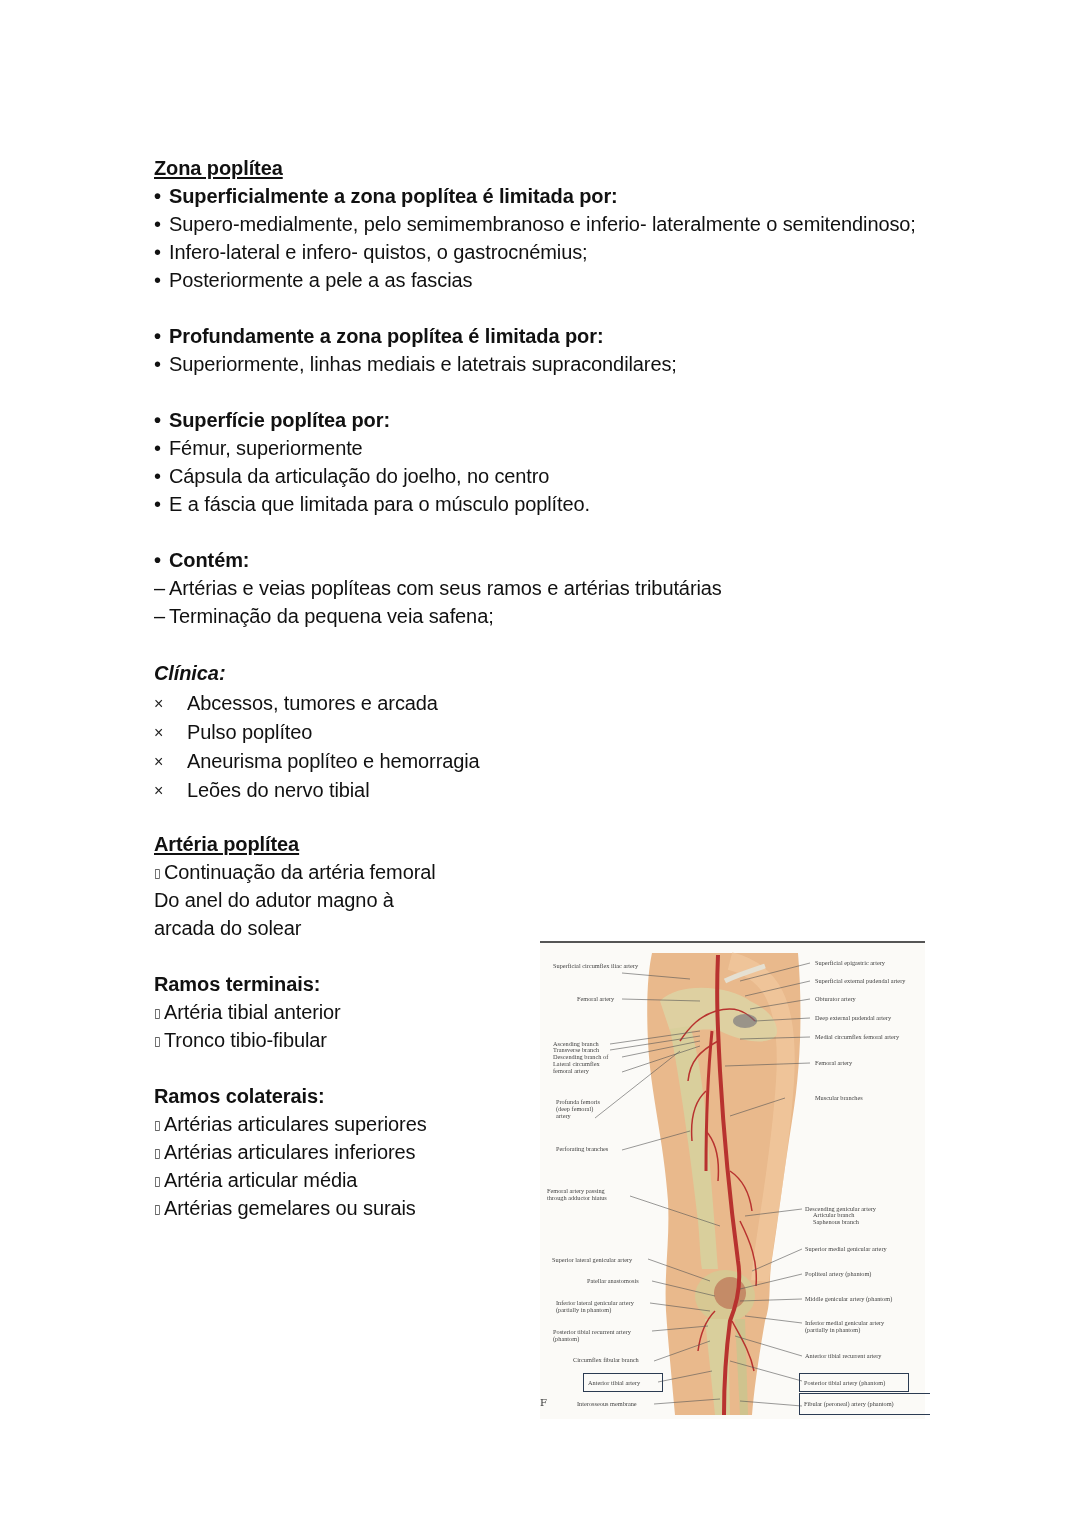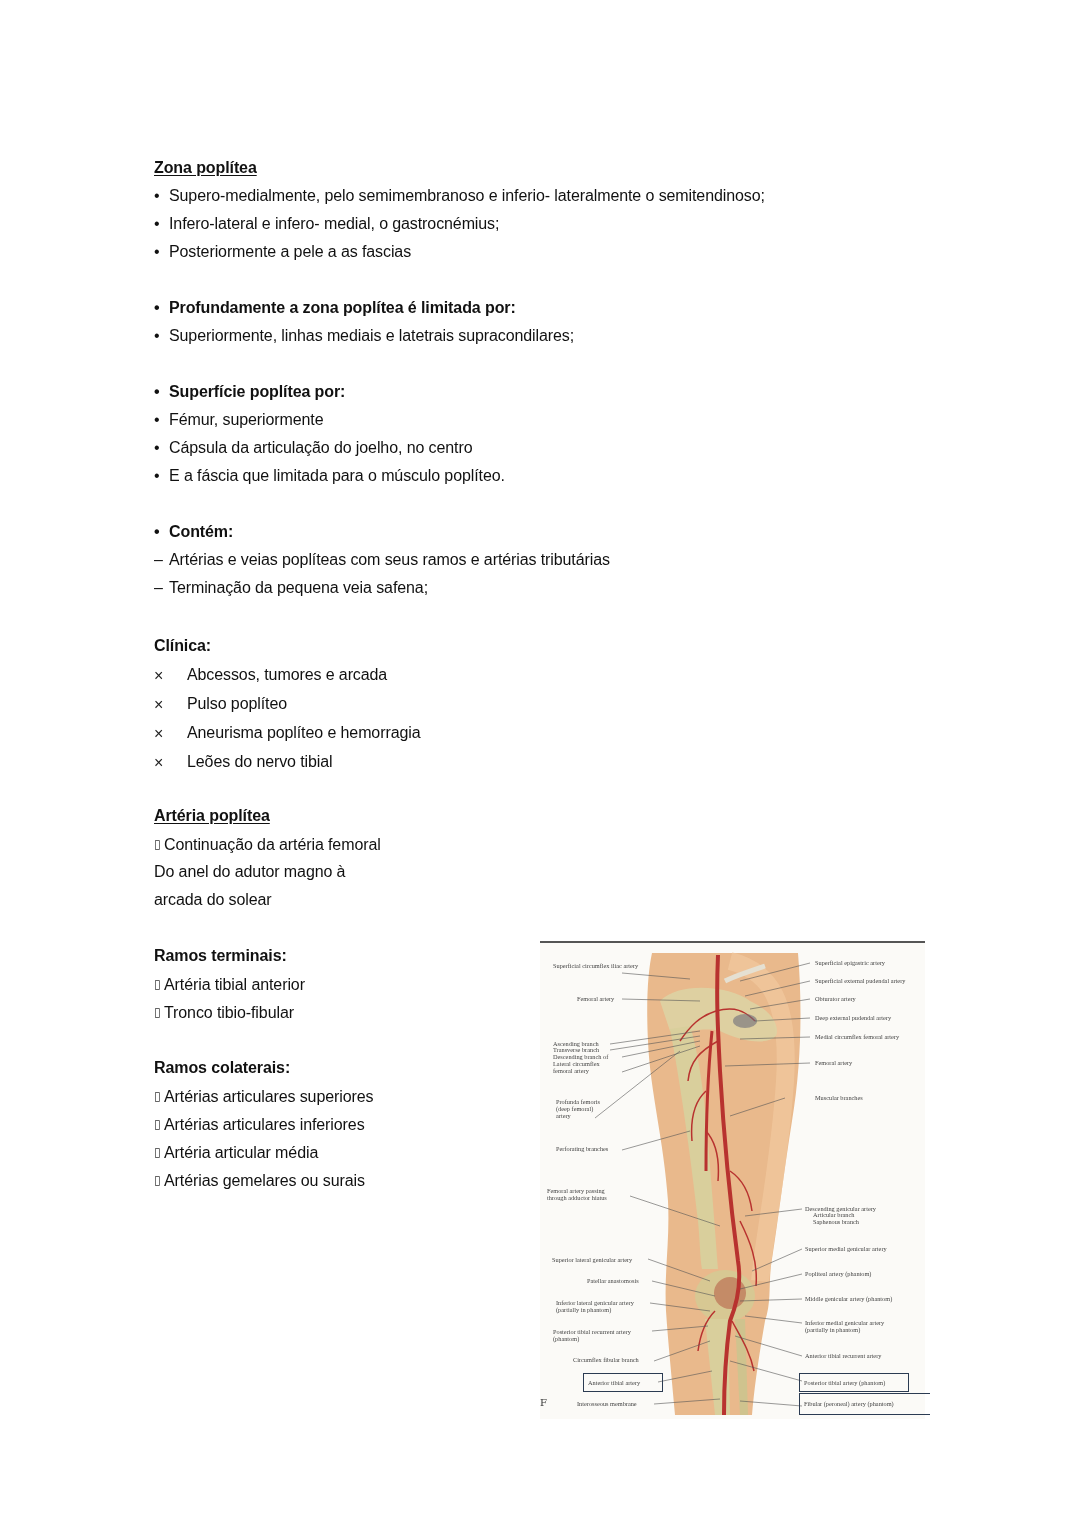--- a/index.html
+++ b/index.html
@@ -1,19 +1,19 @@
 <!DOCTYPE html>
 <html><head>
 <meta charset="utf-8">
 <style>
   html, body { margin: 0; padding: 0; background: #ffffff; }
   body { width: 1080px; height: 1526px; position: relative; overflow: hidden;
          font-family: "Liberation Sans", "DejaVu Sans", sans-serif; color: #111; }
   .page { position: absolute; left: 154px; top: 154px; width: 780px; }
-  .line { font-size: 16px; line-height: 28px; height: 28px; white-space: nowrap; letter-spacing: -0.1px; }
+  .line { font-size: 20px; line-height: 28px; height: 28px; white-space: nowrap; letter-spacing: -0.1px; }
   .b { font-weight: bold; }
   .u { text-decoration: underline; text-underline-offset: 2px; }
   .gap { height: 28px; }
   .bullet::before { content: "\2022"; display: inline-block; width: 15px; }
   .dash::before { content: "\2013"; display: inline-block; width: 15px; }
   .xrow { display: flex; line-height: 29px; height: 29px; }
   .xmark { width: 33px; font-size: 16px; color: #222; }
   .sq::before { content: "\25AF"; font-size: 12px; display: inline-block; width: 10px; color: #333; vertical-align: 2px; }
 
   
@@ -22,37 +22,38 @@
   .figure svg { position: absolute; left: 0; top: 0; }
   .lbl { position: absolute; font-family: "Liberation Serif", serif; font-size: 6.3px; line-height: 6.5px; color: #444; white-space: nowrap; }
   .boxed { border: 1.5px solid #2b3b52; padding: 1px 4px; }
   .mark { position: absolute; left: 0px; top: 456px; font-size: 10px; color: #333; font-family: "DejaVu Serif", serif; }
 </style>
 </head>
 <body>
 
 <div class="page">
   <div class="line b u">Zona poplítea</div>
+  <div class="line b bullet">Superficialmente a zona poplítea é limitada por:</div>
   <div class="line bullet">Supero-medialmente, pelo semimembranoso e inferio- lateralmente o semitendinoso;</div>
-  <div class="line bullet">Infero-lateral e infero- medial, o gastrocnémius;</div>
+  <div class="line bullet">Infero-lateral e infero- quistos, o gastrocnémius;</div>
   <div class="line bullet">Posteriormente a pele a as fascias</div>
   <div class="gap"></div>
   <div class="line b bullet">Profundamente a zona poplítea é limitada por:</div>
   <div class="line bullet">Superiormente, linhas mediais e latetrais supracondilares;</div>
   <div class="gap"></div>
   <div class="line b bullet">Superfície poplítea por:</div>
   <div class="line bullet">Fémur, superiormente</div>
   <div class="line bullet">Cápsula da articulação do joelho, no centro</div>
   <div class="line bullet">E a fáscia que limitada para o músculo poplíteo.</div>
   <div class="gap"></div>
   <div class="line b bullet">Contém:</div>
   <div class="line dash">Artérias e veias poplíteas com seus ramos e artérias tributárias</div>
   <div class="line dash">Terminação da pequena veia safena;</div>
   <div class="gap"></div>
-  <div class="line b" style="height:31px;line-height:31px;">Clínica:</div>
+  <div class="line b" style="height:31px;line-height:31px;font-style:italic;">Clínica:</div>
   <div class="xrow">
     <span class="xmark">×</span>
     <span class="line">Abcessos, tumores e arcada</span>
   </div>
   <div class="xrow">
     <span class="xmark">×</span>
     <span class="line">Pulso poplíteo</span>
   </div>
   <div class="xrow">
     <span class="xmark">×</span>

